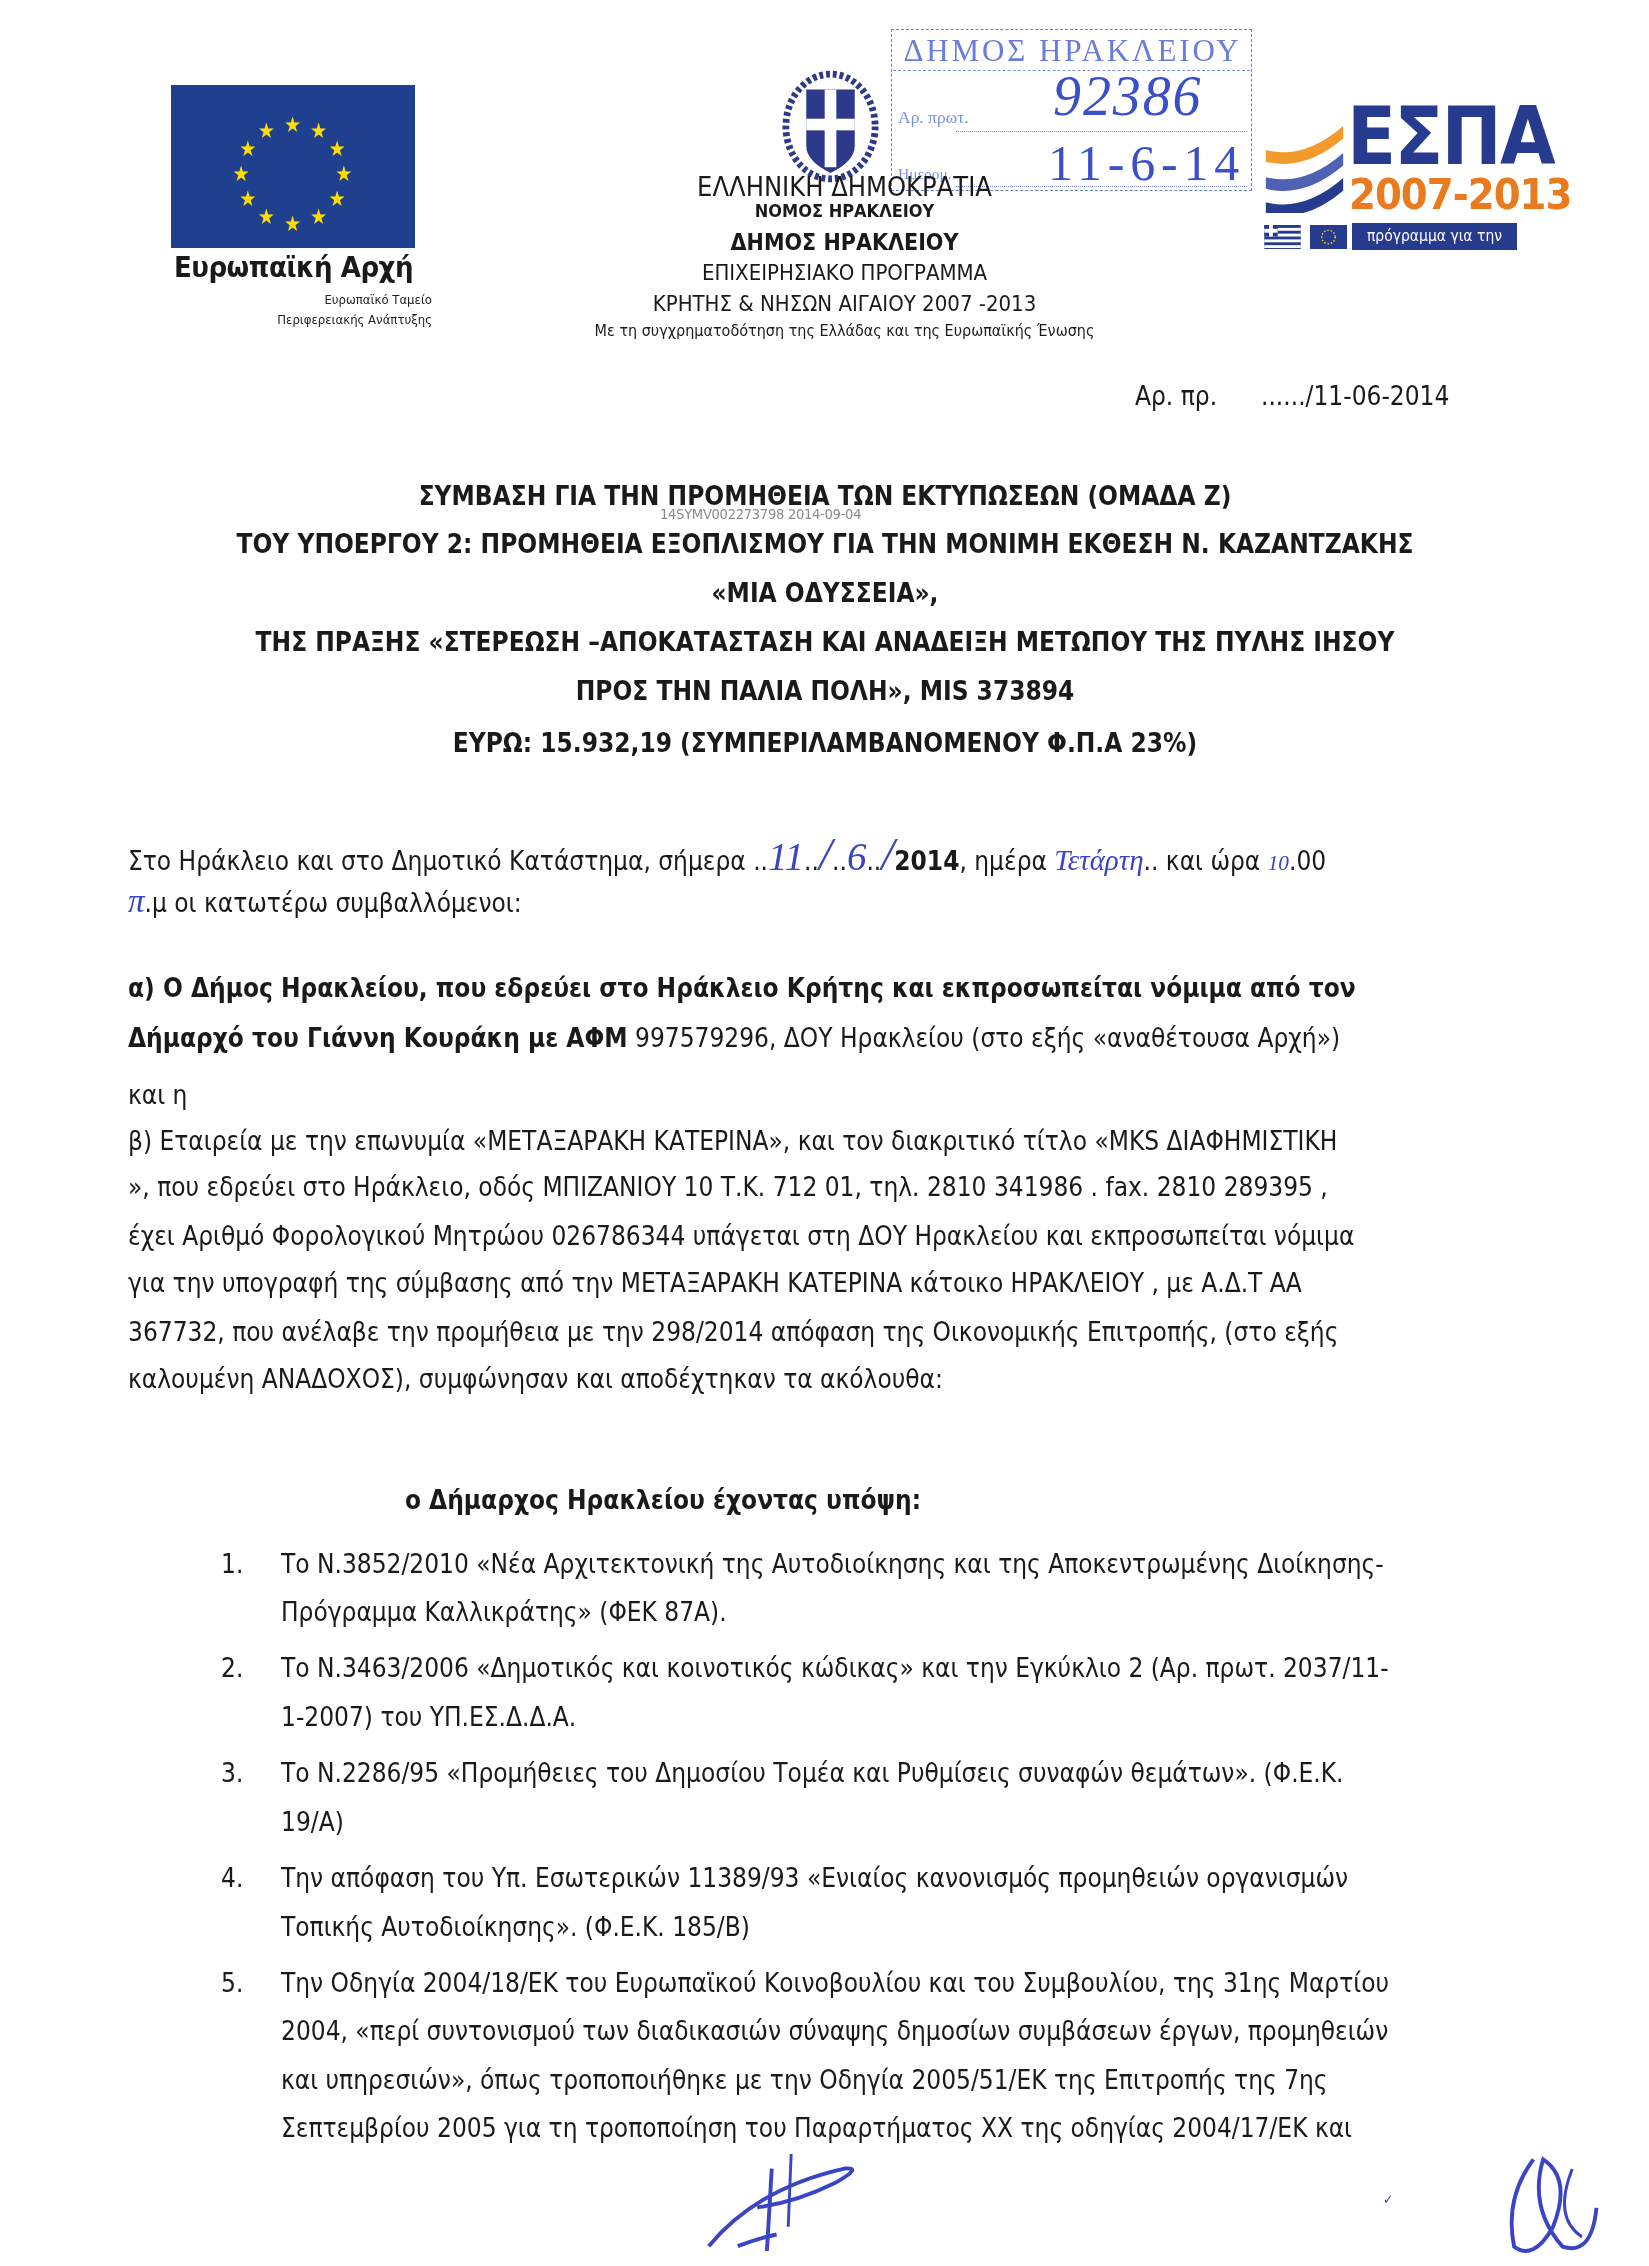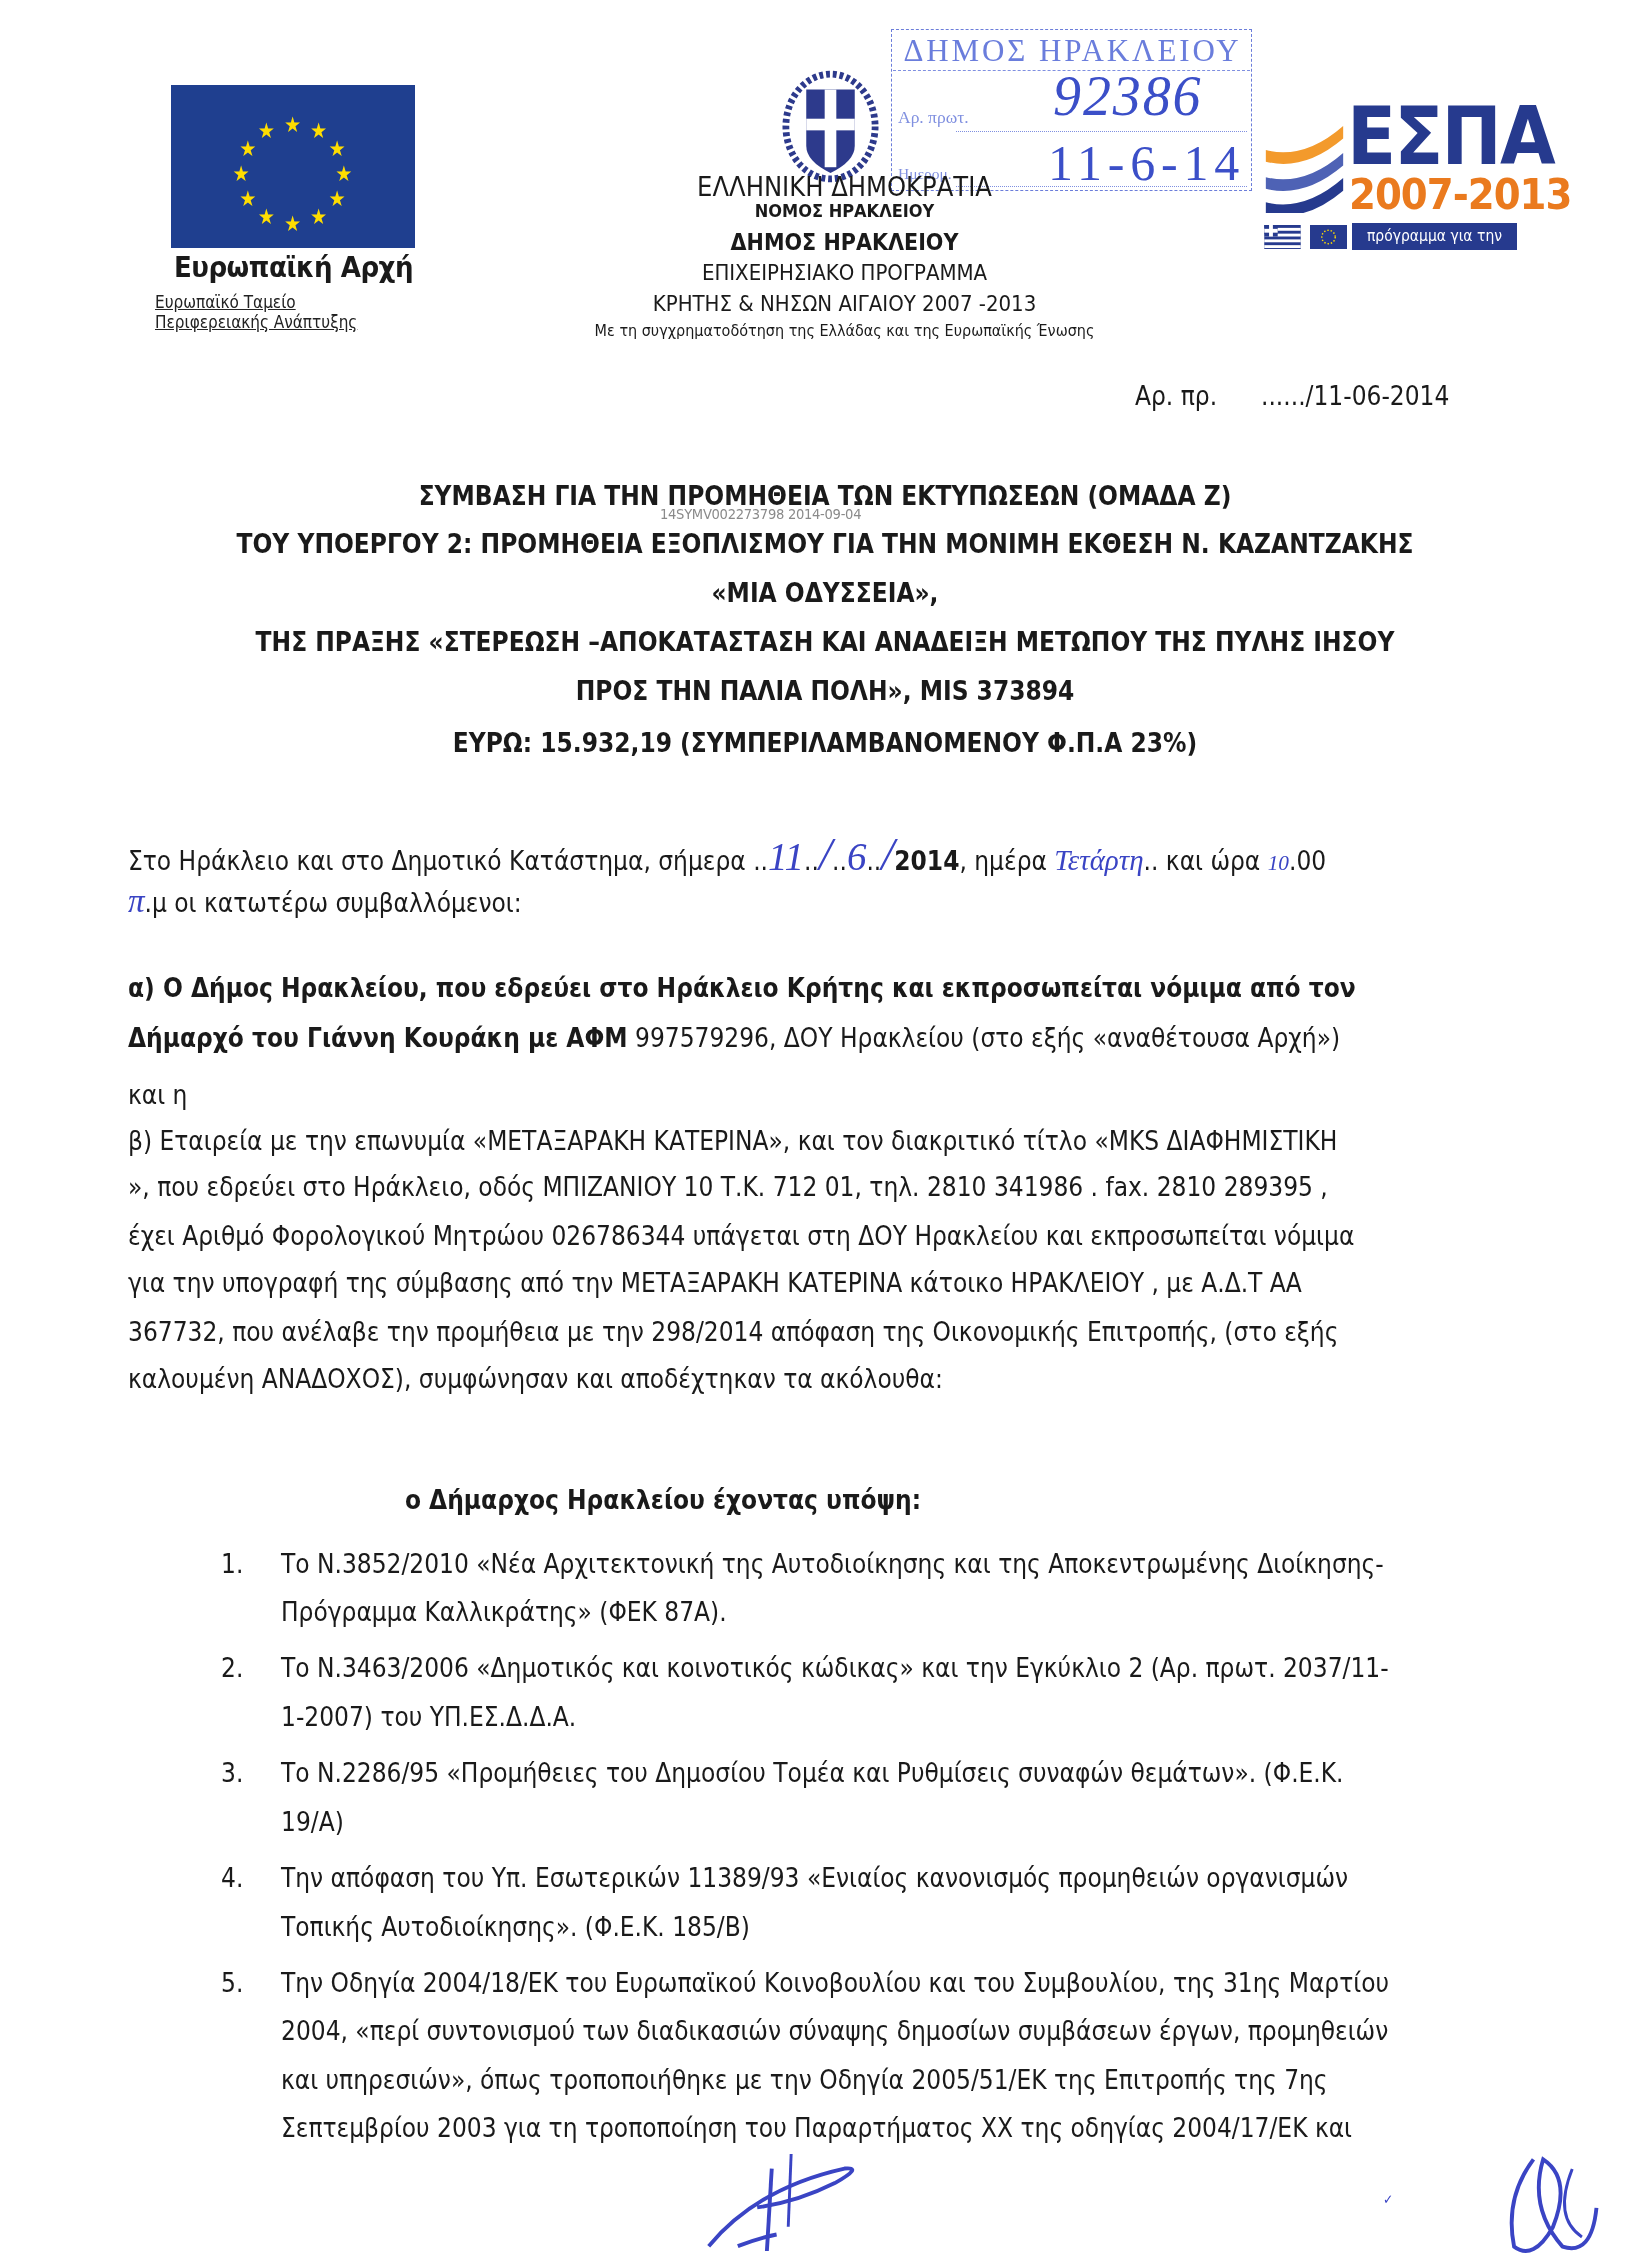--- a/index.html
+++ b/index.html
@@ -4,21 +4,21 @@
 <style>
   html, body { margin:0; padding:0; background:#ffffff; }
   body { width:1650px; height:2267px; position:relative; overflow:hidden;
          font-family:"DejaVu Sans Condensed","DejaVu Sans","Liberation Sans",sans-serif; color:#1a1a1a; }
   .abs { position:absolute; }
 
   
   #eu-flag { left:171px; top:85px; width:244px; height:163px; background:#1f3f8f; }
   #eu-flag svg { width:100%; height:100%; display:block; }
   #eu-title { left:155px; top:250px; width:277px; text-align:center; font-weight:bold; font-size:29px; color:#1a1a1a; letter-spacing:-0.5px; }
-  #eu-sub1, #eu-sub2 { left:155px; width:277px; text-align:left; font-size:17px; color:#222;text-decoration:underline; }
+  #eu-sub1, #eu-sub2 { left:155px; width:277px; text-align:right; font-size:13px; color:#222; }
   #eu-sub1 { top:292px; } #eu-sub2 { top:312px; }
 
   
   #coat { left:782px; top:68px; width:97px; height:115px; }
 
   
   #stamp { left:891px; top:29px; width:359px; height:160px; border:1.9px dashed #5b6fd6; opacity:0.9; }
   #stamp-title { left:898px; top:33px; width:349px; text-align:center; font-size:31px; letter-spacing:2.9px; color:#6a7ddc; font-family:"Liberation Serif",serif; }
   #stamp-line1 { left:893px; top:70px; width:357px; border-top:1px dashed #7f8fe0; }
   #stamp-ar { left:898px; top:107px; font-size:17.5px; color:#8090e0; font-family:"Liberation Serif",serif; }
@@ -209,21 +209,21 @@
 <div id="l3b" class="abs li">19/Α)</div>
 
 <div id="n4" class="abs li-num">4.</div>
 <div id="l4a" class="abs li">Την απόφαση του Υπ. Εσωτερικών 11389/93 «Ενιαίος κανονισμός προμηθειών οργανισμών</div>
 <div id="l4b" class="abs li">Τοπικής Αυτοδιοίκησης». (Φ.Ε.Κ. 185/Β)</div>
 
 <div id="n5" class="abs li-num">5.</div>
 <div id="l5a" class="abs li">Την Οδηγία 2004/18/ΕΚ του Ευρωπαϊκού Κοινοβουλίου και του Συμβουλίου, της 31ης Μαρτίου</div>
 <div id="l5b" class="abs li">2004, «περί συντονισμού των διαδικασιών σύναψης δημοσίων συμβάσεων έργων, προμηθειών</div>
 <div id="l5c" class="abs li">και υπηρεσιών», όπως τροποποιήθηκε με την Οδηγία 2005/51/ΕΚ της Επιτροπής της 7ης</div>
-<div id="l5d" class="abs li">Σεπτεμβρίου 2003 για τη  τροποποίηση του Παραρτήματος ΧΧ της οδηγίας 2004/17/ΕΚ και</div>
+<div id="l5d" class="abs li">Σεπτεμβρίου 2005 για τη  τροποποίηση του Παραρτήματος ΧΧ της οδηγίας 2004/17/ΕΚ και</div>
 
 <div id="sig1" class="abs">
   <svg viewBox="0 0 200 110" width="194" height="107">
     <path d="M10 100 Q60 40 150 20 Q170 18 140 35 Q100 55 60 60" fill="none" stroke="#3a44c4" stroke-width="4"></path>
     <path d="M75 20 L70 105" stroke="#3a44c4" stroke-width="4"></path>
     <path d="M95 5 L92 80" stroke="#3a44c4" stroke-width="3"></path>
     <path d="M40 100 Q60 92 80 88" stroke="#3a44c4" stroke-width="4" fill="none"></path>
   </svg>
 </div>
 <div id="tick" class="abs">✓</div>

